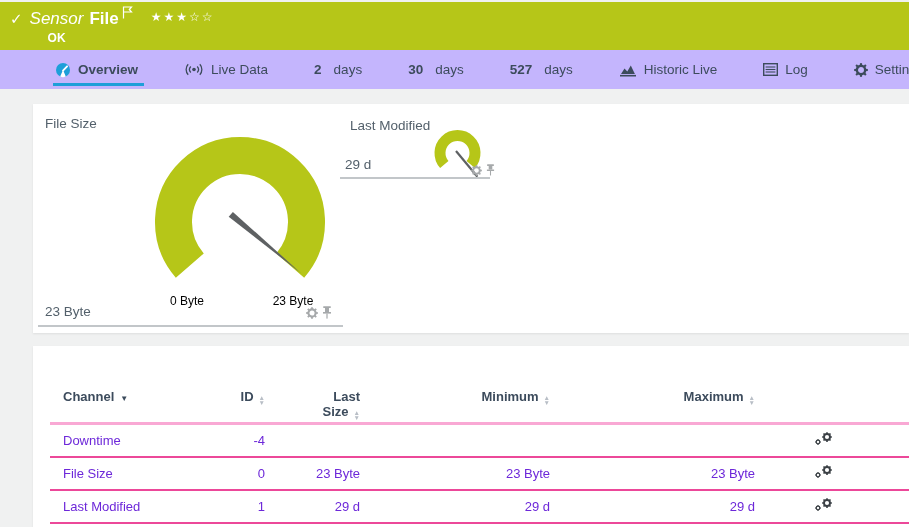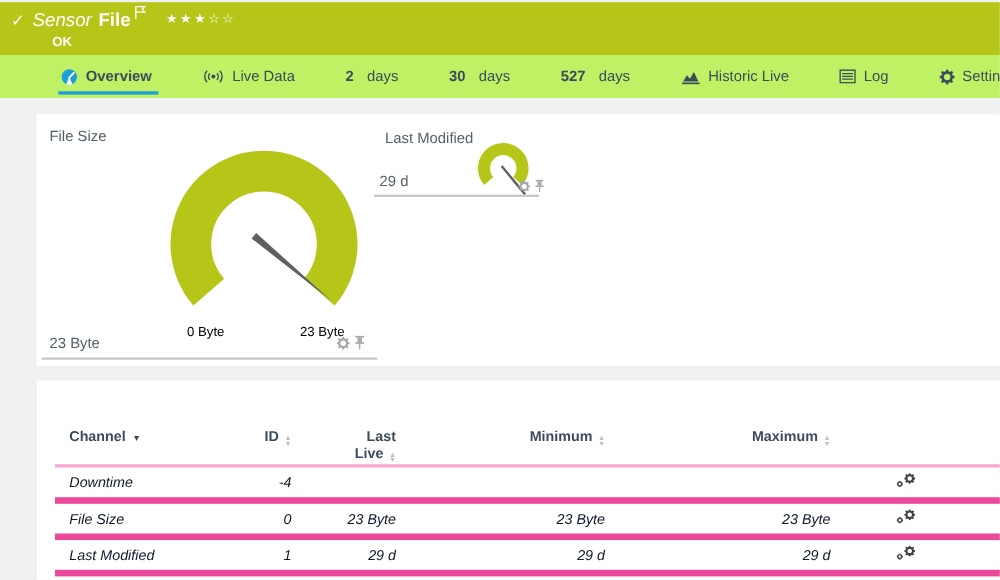--- a/index.html
+++ b/index.html
@@ -21,21 +21,21 @@
   .trow { display:flex; align-items:center; }
   .t-it { font-style:italic; font-size:17px; }
   .t-b  { font-weight:bold; font-size:17px; margin-left:6px; }
   .flagwrap { margin-left:3px; position:relative; top:-5px; }
   .stars { margin-left:18px; font-size:12px; letter-spacing:2px; position:relative; top:-2px; }
   .ok { font-size:12px; font-weight:bold; margin:2px 0 0 18px; }
 
   
   .tabbar {
     position:absolute; top:50px; left:0; right:0; height:39px;
-    background:#bef264; display:flex; align-items:center;
+    background:#c4b5fd; display:flex; align-items:center;
     gap:46px; padding-left:55px; white-space:nowrap;
   }
   .tab {
     position:relative; height:100%; display:flex; align-items:center; gap:7px;
     font-size:13.5px; color:#3c4b5c; cursor:pointer;
   }
   .tab b { font-weight:bold; margin-right:5px; }
   .tab.active::after {
     content:""; position:absolute; bottom:3px; left:-2px; right:-6px;
     height:3px; background:#1d9fd9;
@@ -56,21 +56,21 @@
 
   
   .tbl { margin:38px 0 0 17px; font-size:13px; }
   .trh, .tr {
     display:grid;
     grid-template-columns:165px 50px 95px 190px 205px 1fr;
     align-items:center;
   }
   .trh { height:41px; align-items:start; padding-top:5px;
          border-bottom:3px solid #f9a8d4; font-weight:bold; color:#3c4b5c; }
-  .tr  { height:33px; border-bottom:6px solid #ec4899; color:#0f172a;font-style:italic; }
+  .tr  { height:33px; border-bottom:2px solid #ec4899; color:#6d28d9; }
   .c-ch { padding-left:13px; text-align:left; }
   .c-r  { text-align:right; }
   .c-act{ padding-left:60px; }
   .sort {
     display:inline-flex; flex-direction:column; vertical-align:1px;
     font-size:6.5px; line-height:4.6px; color:#b8bec6; margin-left:5px;
     font-style:normal; cursor:pointer;
   }
   .caret { font-size:8px; color:#3c4b5c; margin-left:6px; cursor:pointer; }
   .hdr2 { line-height:15px; }
@@ -254,21 +254,21 @@
         <span>Channel</span><span class="caret">▼</span>
       </div>
       <div class="c-r">
         <span>ID</span><i class="sort">
             <span>▲</span>
             <span>▼</span>
           </i>
       </div>
       <div class="c-r hdr2">
         <span>Last</span><br>
-        <span>Live</span><i class="sort">
+        <span>Size</span><i class="sort">
             <span>▲</span>
             <span>▼</span>
           </i>
       </div>
       <div class="c-r">
         <span>Minimum</span><i class="sort">
             <span>▲</span>
             <span>▼</span>
           </i>
       </div>

